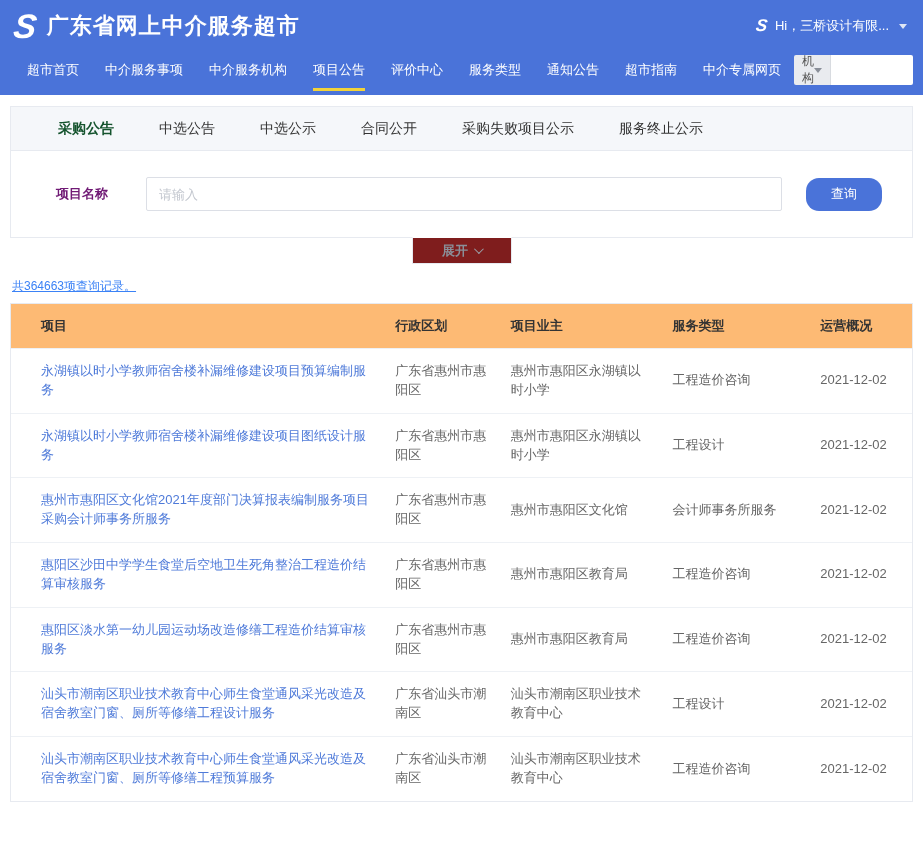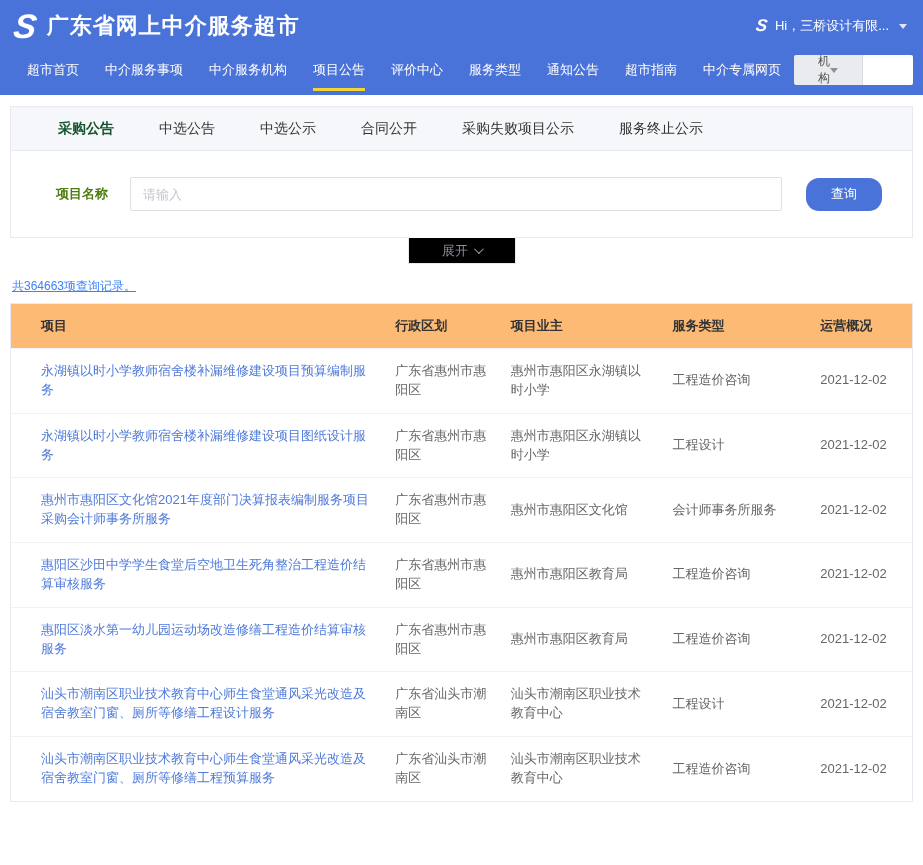--- a/index.html
+++ b/index.html
@@ -15,41 +15,41 @@
   .user-area { display:flex; align-items:center; gap:8px; font-size:13px; }
   .user-logo { font-style:italic; font-weight:900; font-size:17px; transform:skewX(-8deg); }
   .caret-down-white { width:0; height:0; border-left:4px solid transparent; border-right:4px solid transparent; border-top:5px solid #dfe6f5; margin-left:2px; }
 
   .header-nav { display:flex; align-items:flex-end; justify-content:space-between; padding:0 10px 0 14px; height:51px; }
   .nav-items { display:flex; height:100%; }
   .nav-item { color:#fff; font-size:13px; padding:0 13px; height:100%; display:flex; align-items:center; position:relative; cursor:pointer; white-space:nowrap; }
   .nav-item.active::after { content:""; position:absolute; left:13px; right:13px; bottom:4px; height:3px; background:#f3d338; }
 
   .hdr-search { display:flex; align-items:center; height:30px; margin-bottom:10px; border-radius:2px; overflow:hidden; }
-  .hdr-select { background:#e9ebef; color:#555; font-size:12px; height:30px; width:68px; display:flex; align-items:center; justify-content:space-between; padding:0 24px; cursor:pointer; }
+  .hdr-select { background:#e9ebef; color:#555; font-size:12px; height:30px; width:68px; display:flex; align-items:center; justify-content:space-between; padding:0 8px; cursor:pointer; }
   .caret-down-gray { width:0; height:0; border-left:4px solid transparent; border-right:4px solid transparent; border-top:5px solid #8a8f99; }
   .hdr-input { height:30px; width:110px; border:none; outline:none; background:#fff; border-left:1px solid #d8dbe0; padding:0 8px; font-size:12px; }
 
   
   .main { padding:0 10px; }
   .card { border:1px solid #e7eaf0; background:#fff; }
   .filter-card { margin-top:11px; }
 
   .tabbar { background:#f5f7fa; border-bottom:1px solid #e7eaf0; height:44px; display:flex; align-items:center; padding-left:47px; }
   .tab { font-size:14px; color:#333; margin-right:45px; cursor:pointer; white-space:nowrap; }
   .tab.active { color:#14532d; font-weight:bold; }
 
   .filter-row { display:flex; align-items:center; height:86px; padding:0 30px 0 45px; }
-  .filter-label { font-size:13px; color:#4d7c0f; font-weight:bold; margin-right:22px; white-space:nowrap; }
+  .filter-label { font-size:13px; color:#701a75; font-weight:bold; margin-right:38px; white-space:nowrap; }
   .filter-input { flex:1; height:34px; border:1px solid #dcdfe6; border-radius:2px; padding:0 12px; font-size:13px; color:#333; outline:none; }
   .filter-input::placeholder { color:#c3c7cf; }
   .query-btn { margin-left:24px; width:76px; height:33px; background:#4a73d9; color:#fff; border:none; border-radius:13px; font-size:13px; cursor:pointer; }
 
   .expand-wrap { display:flex; justify-content:center; }
-  .expand-tab { width:108px; height:27px; background:#000000; border:1px solid #e7eaf0; border-top:1px solid #fff; margin-top:-1px; display:flex; align-items:center; justify-content:center; gap:6px; color:#8a8f99; font-size:13px; cursor:pointer; }
+  .expand-tab { width:100px; height:27px; background:#7f1d1d; border:1px solid #e7eaf0; border-top:1px solid #fff; margin-top:-1px; display:flex; align-items:center; justify-content:center; gap:6px; color:#8a8f99; font-size:13px; cursor:pointer;font-weight:bold; }
   .chev-down { width:7px; height:7px; border-right:1.5px solid #9aa0a8; border-bottom:1.5px solid #9aa0a8; transform:rotate(45deg) translateY(-2px); }
 
   .summary { font-size:12px; color:#3b82f6; margin:14px 0 8px 2px;text-decoration:underline; }
 
   
   table.results { width:100%; border-collapse:collapse; table-layout:fixed; }
   .results th { background:#fdba74; font-size:13px; color:#333; text-align:left; font-weight:bold; padding:13px 10px; }
   .results td { font-size:13px; color:#666; padding:13px 10px; border-top:1px solid #eef1f5; vertical-align:middle; line-height:1.45; }
   .results th:first-child, .results td:first-child { padding-left:30px; }
   .col-project { width:40.5%; } .col-region { width:12.5%; } .col-owner { width:17.5%; } .col-type { width:16%; } .col-date { width:11%; }

